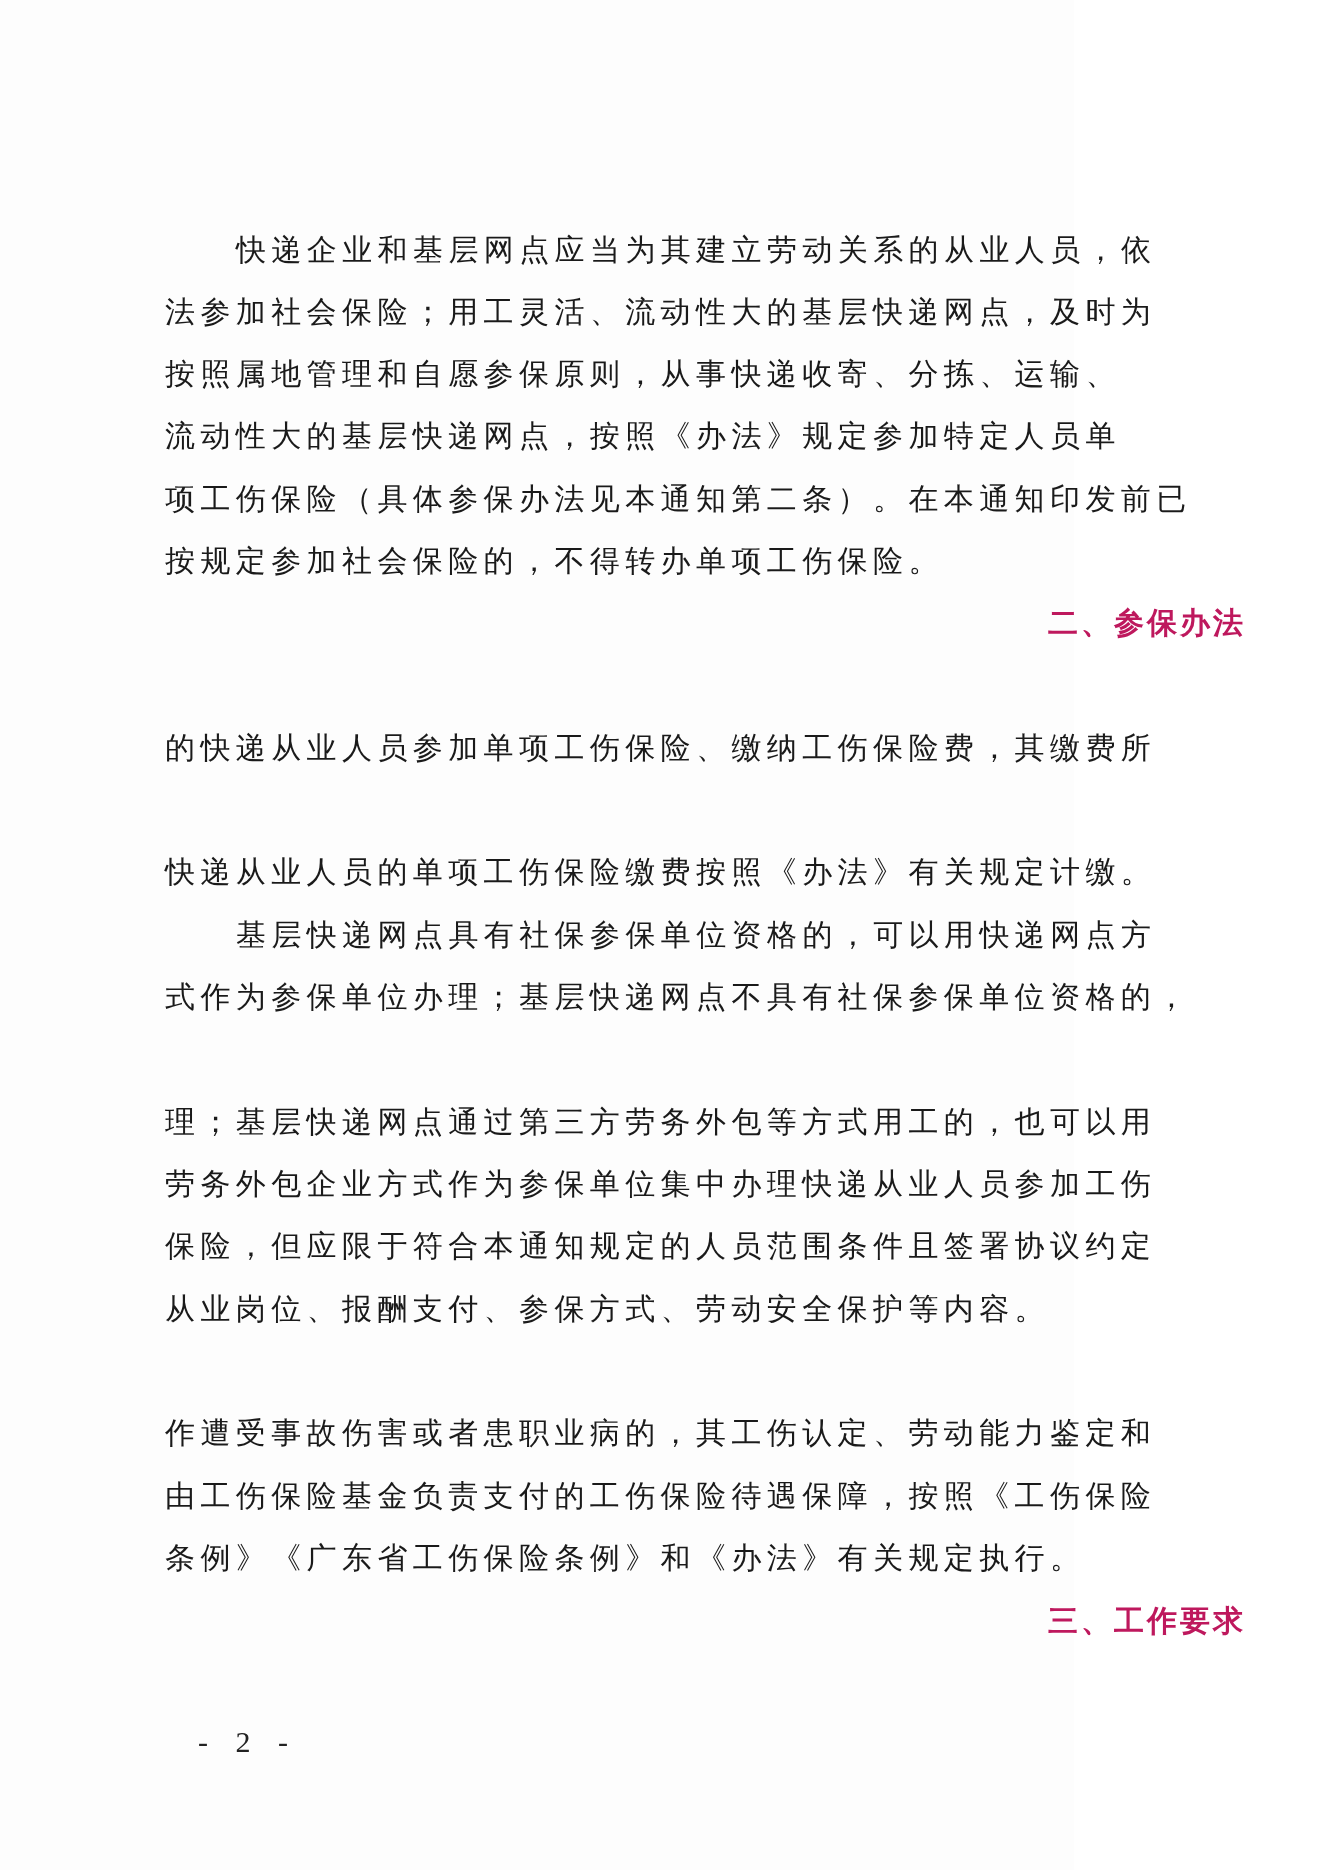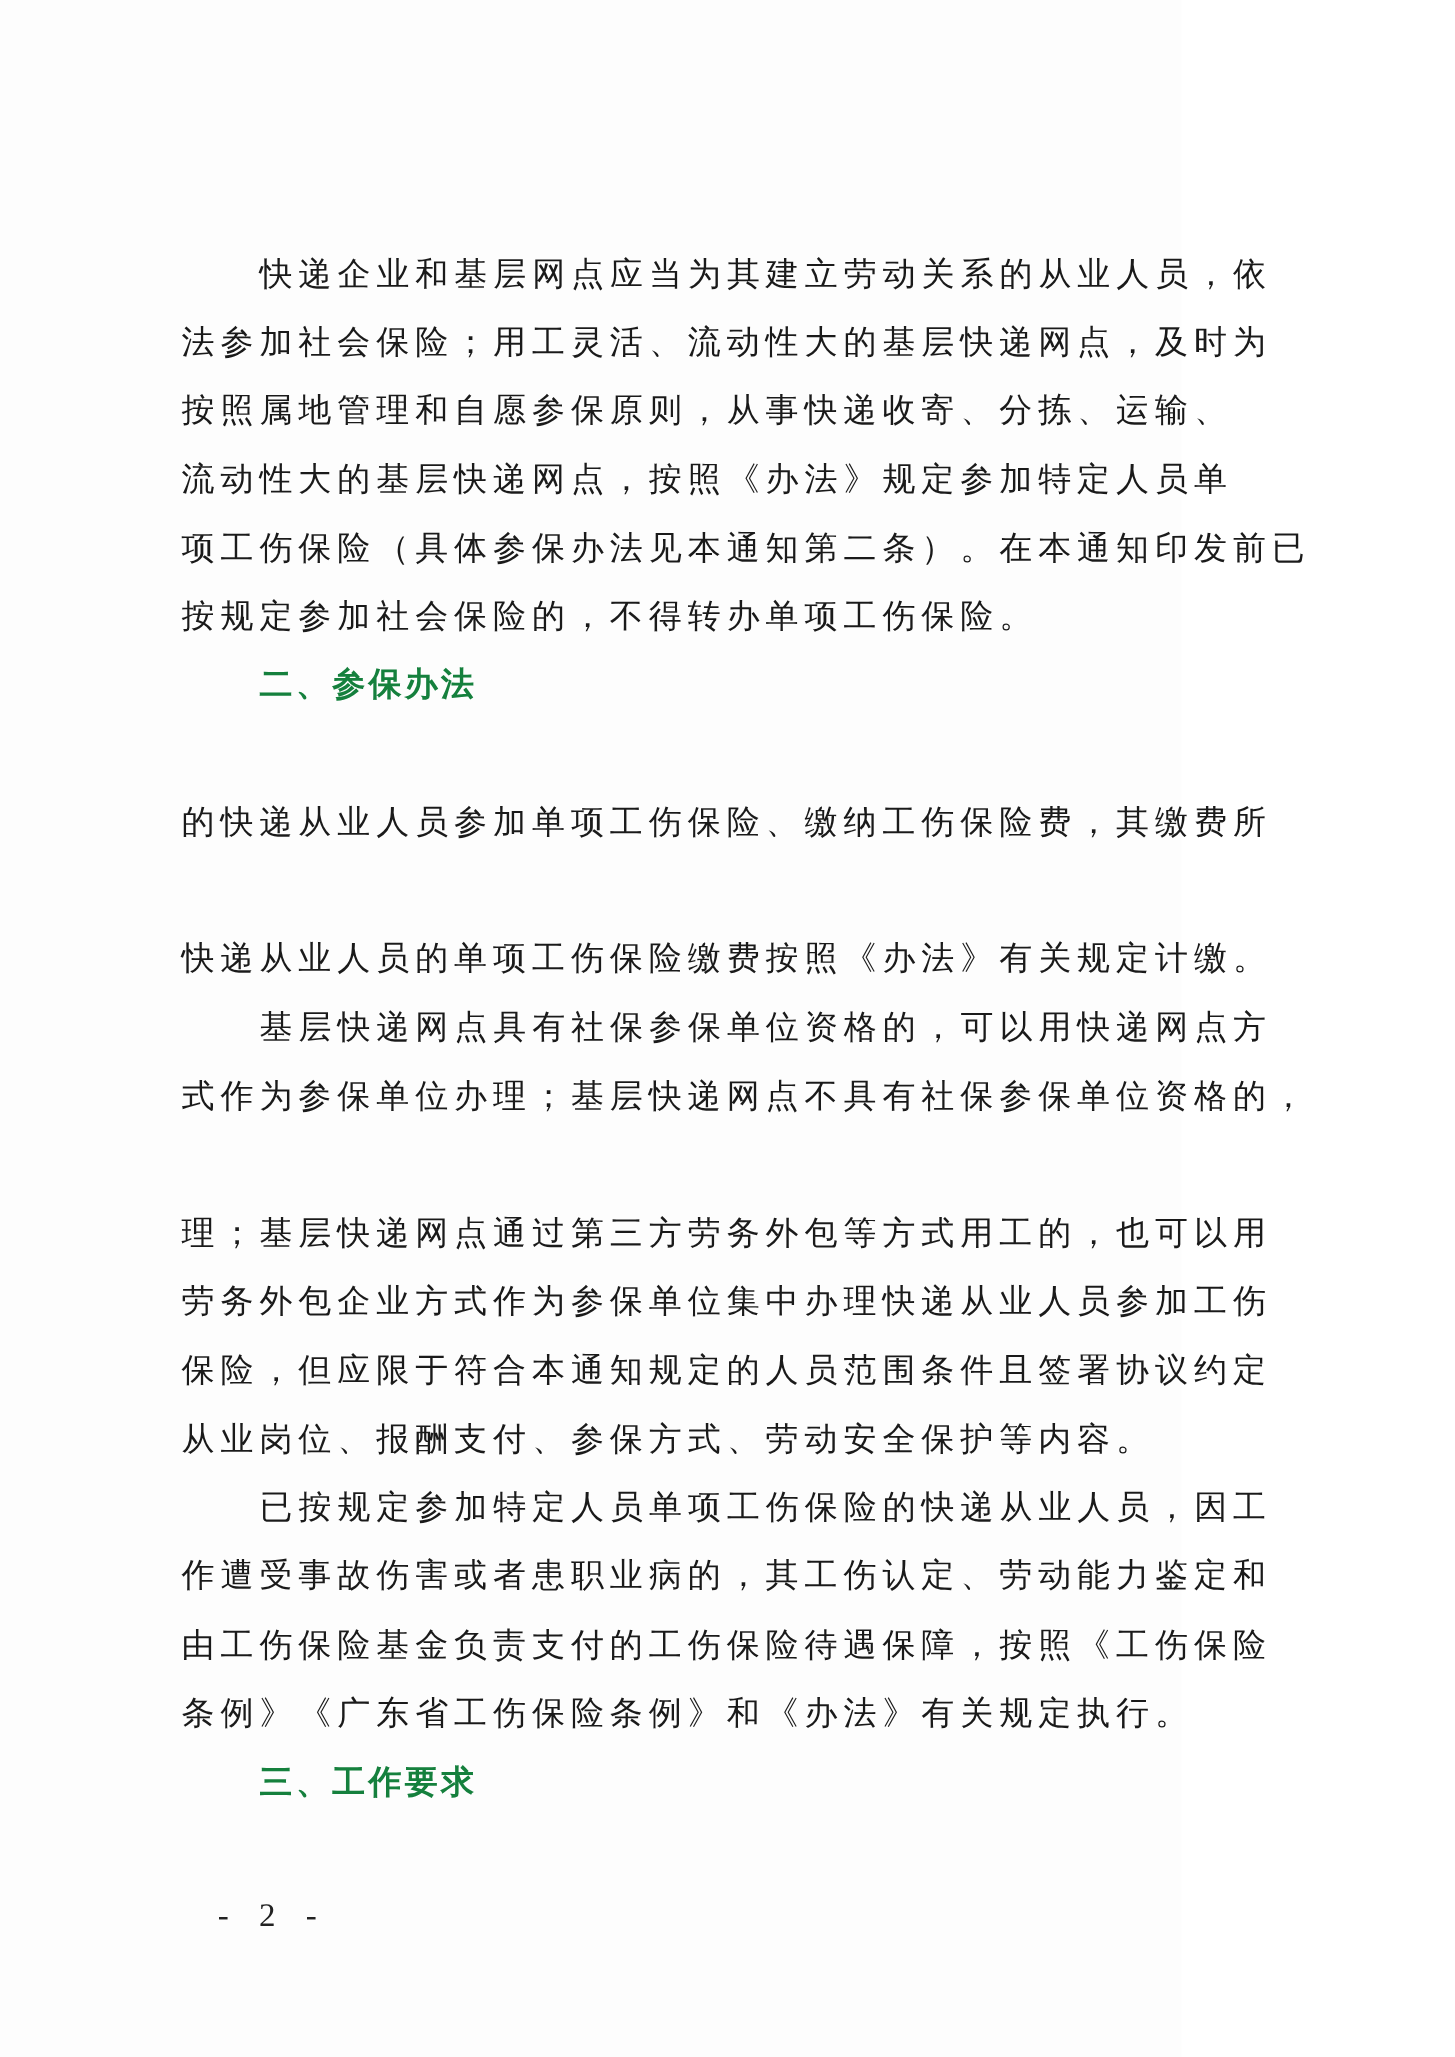--- a/index.html
+++ b/index.html
@@ -15,21 +15,22 @@
     font-size: 30px;
     letter-spacing: 5.4px;
     color: #1a1a1a;
     white-space: nowrap;
   }
   .indent { left: 236px; }
   .heading {
     font-family: "DejaVu Sans", "Liberation Sans", sans-serif;
     font-weight: bold;
     letter-spacing: 3px;
-    color: #15803d;
+    color: #be185d;
+    text-align: right;
   }
   .pagenum {
     position: absolute;
     left: 198px;
     top: 1725px;
     font-family: "Liberation Serif", "DejaVu Serif", serif;
     font-size: 30px;
     letter-spacing: 10px;
     color: #222;
   }
@@ -46,20 +47,19 @@
   <div class="line" style="top:530px">按规定参加社会保险的，不得转办单项工伤保险。</div>
   <div class="line indent heading" style="top:592px">二、参保办法</div>
   <div class="line" style="top:717px">的快递从业人员参加单项工伤保险、缴纳工伤保险费，其缴费所</div>
   <div class="line" style="top:841px">快递从业人员的单项工伤保险缴费按照《办法》有关规定计缴。</div>
   <div class="line indent" style="top:904px">基层快递网点具有社保参保单位资格的，可以用快递网点方</div>
   <div class="line" style="top:966px">式作为参保单位办理；基层快递网点不具有社保参保单位资格的，</div>
   <div class="line" style="top:1091px">理；基层快递网点通过第三方劳务外包等方式用工的，也可以用</div>
   <div class="line" style="top:1153px">劳务外包企业方式作为参保单位集中办理快递从业人员参加工伤</div>
   <div class="line" style="top:1215px">保险，但应限于符合本通知规定的人员范围条件且签署协议约定</div>
   <div class="line" style="top:1278px">从业岗位、报酬支付、参保方式、劳动安全保护等内容。</div>
-  <div class="line indent" style="top:1340px">已按规定参加特定人员单项工伤保险的快递从业人员，因工</div>
   <div class="line" style="top:1402px">作遭受事故伤害或者患职业病的，其工伤认定、劳动能力鉴定和</div>
   <div class="line" style="top:1465px">由工伤保险基金负责支付的工伤保险待遇保障，按照《工伤保险</div>
   <div class="line" style="top:1527px">条例》《广东省工伤保险条例》和《办法》有关规定执行。</div>
   <div class="line indent heading" style="top:1590px">三、工作要求</div>
 
   <div class="pagenum">- 2 -</div>
 </div>
 
 </body></html>

